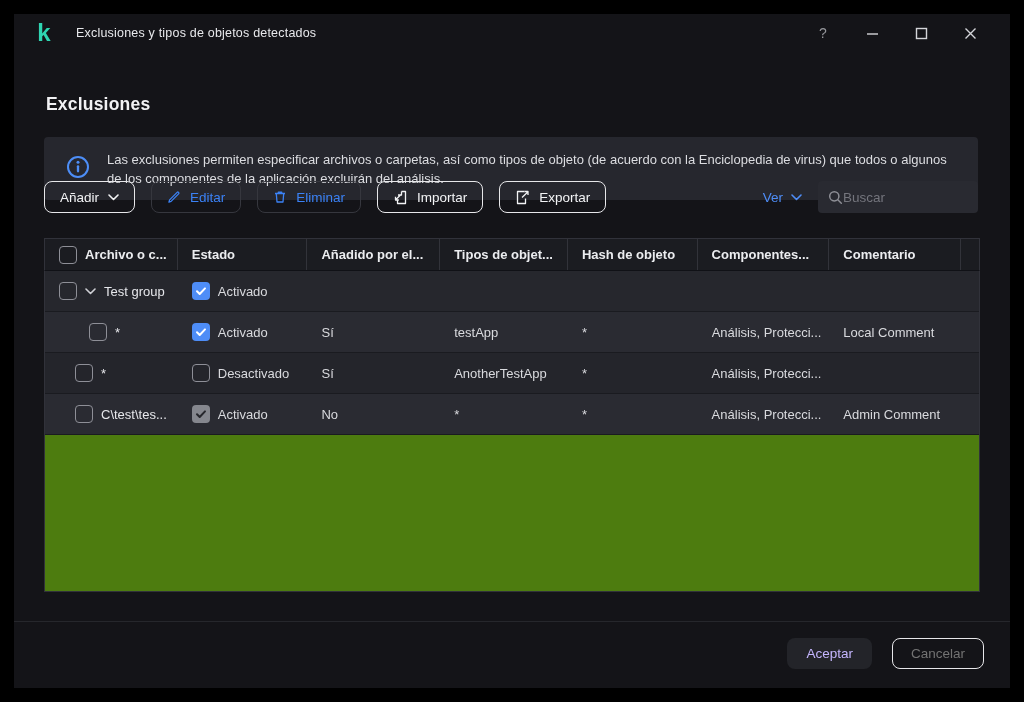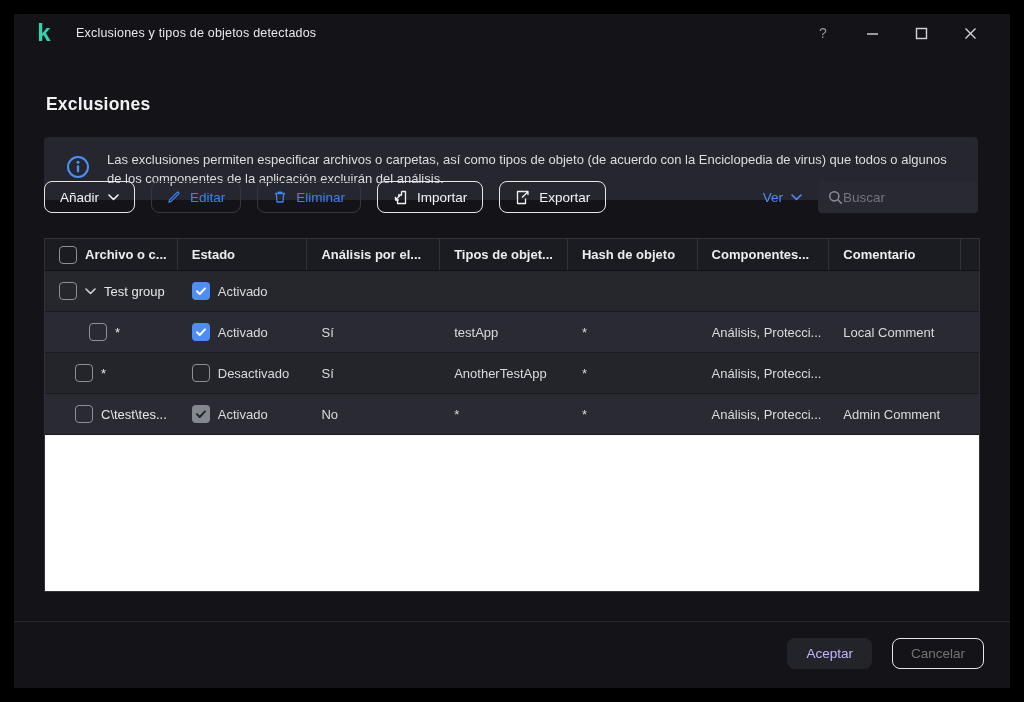--- a/index.html
+++ b/index.html
@@ -41,21 +41,21 @@
   .view-link { margin-left: auto; display: flex; align-items: center; gap: 8px;
                color: #4e8df7; font-size: 13.5px; cursor: pointer; }
   .searchbox { margin-left: 16px; width: 160px; height: 32px; background: #292a31;
                border-radius: 4px; display: flex; align-items: center; padding: 0 10px; gap: 0; }
   .searchbox input { flex: 1; min-width: 0; background: transparent; border: none; outline: none;
                      color: #d9dadd; font-size: 13.5px; font-family: "Liberation Sans", sans-serif; }
   .searchbox input::placeholder { color: #74757d; }
 
   
   .table { position: absolute; left: 30px; top: 225px; width: 936px; height: 353px;
-           background: #ffffff; border: 1px solid #31323a; border-top: none; }
+           background: #4d7c0f; border: 1px solid #31323a; border-top: none; }
   .thead { display: flex; height: 33px; background: #1b1c21; border: 1px solid #31323a;
            border-bottom: 1px solid #101116; margin: -1px -1px 0 -1px; }
   .th { display: flex; align-items: center; padding-left: 14px; font-size: 13px; font-weight: bold;
         color: #ecedf0; border-right: 1px solid #32333a; overflow: hidden; white-space: nowrap; }
   .th:last-child { border-right: none; }
   .tr { display: flex; height: 41px; border-bottom: 1px solid #1a1b20; cursor: default; }
   .tr:nth-child(1) { background: #26272d; }
   .tr:nth-child(2) { background: #2a2b32; }
   .tr:nth-child(3) { background: #24252b; }
   .tr:nth-child(4) { background: #2a2b32; }
@@ -171,21 +171,21 @@
     </div>
   </div>
 
   <div class="table">
     <div class="thead">
       <div class="th col0">
         <span class="cb unchecked" style="margin-right:8px;"></span>
         <span>Archivo o c...</span>
       </div>
       <div class="th col1">Estado</div>
-      <div class="th col2">Análisis por el...</div>
+      <div class="th col2">Añadido por el...</div>
       <div class="th col3">Tipos de objet...</div>
       <div class="th col4">Hash de objeto</div>
       <div class="th col5">Componentes...</div>
       <div class="th col6">Comentario</div>
       <div class="th col7"></div>
     </div>
     <div>
         <div class="tr">
     <div class="td col0" style="padding-left: 14px;">
       <span class="cb unchecked"></span>

